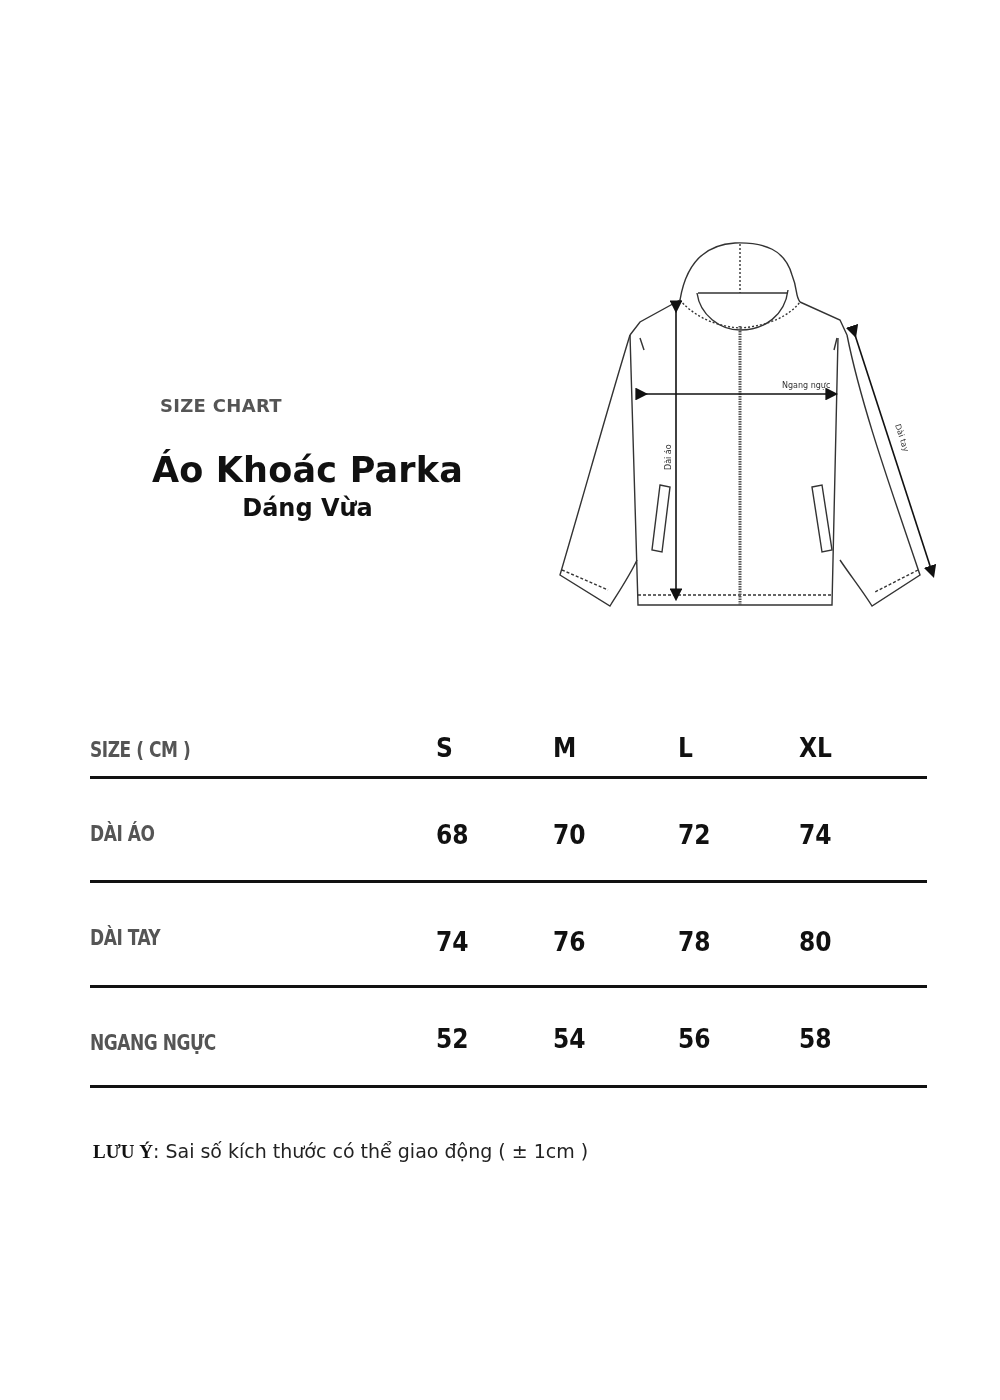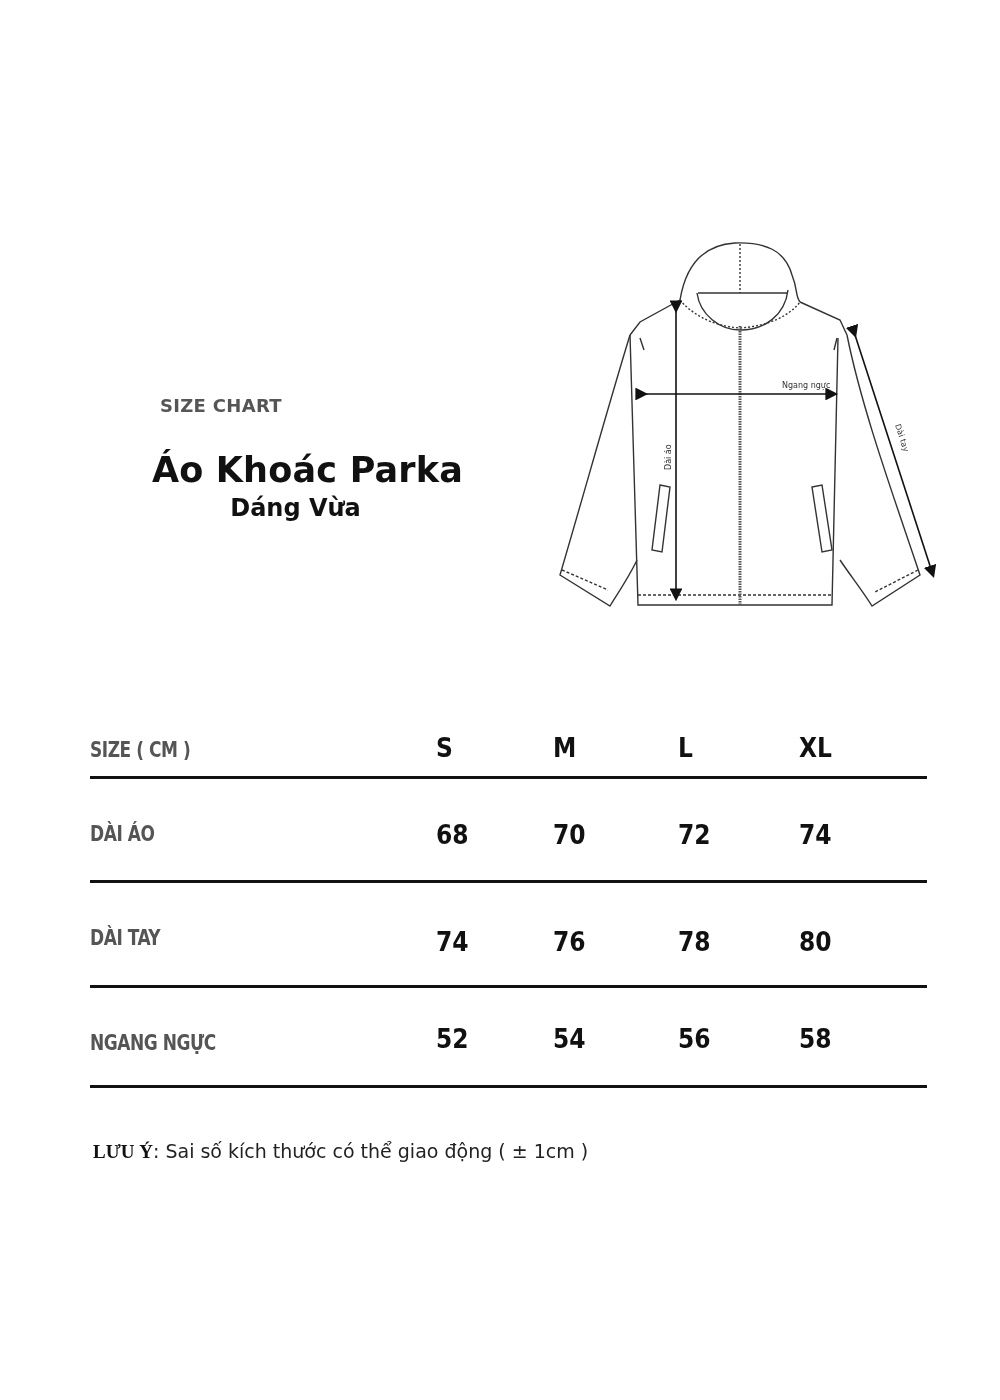--- a/index.html
+++ b/index.html
@@ -2,21 +2,21 @@
 <html><head>
 <meta charset="utf-8">
 <style>
   html, body { margin:0; padding:0; background:#ffffff; }
   body { width:1000px; height:1400px; position:relative; overflow:hidden;
          font-family:"DejaVu Sans", "Liberation Sans", sans-serif; color:#111; }
   .eyebrow { position:absolute; left:160px; width:295px; top:395px; text-align:left;
              font-size:18px; font-weight:bold; color:#555; letter-spacing:0.3px; }
   .title { position:absolute; left:120px; width:375px; top:438px; text-align:center;
            font-size:35px; font-weight:bold; color:#111; letter-spacing:0.2px;margin-top:12px; }
-  .subtitle { position:absolute; left:148px; width:295px; top:494px; text-align:center;
+  .subtitle { position:absolute; left:160px; width:295px; top:494px; text-align:center;
               font-size:24px; font-weight:bold; color:#111; }
   .diagram { position:absolute; left:550px; top:230px; width:400px; height:390px; }
   .diagram svg { width:400px; height:390px; display:block; }
   .rlabel { position:absolute; left:0; font-size:21px; font-weight:bold; color:#555;
             font-family:"DejaVu Sans Condensed","DejaVu Sans",sans-serif; letter-spacing:-0.5px; transform:scaleX(0.9); transform-origin:left; }
   .cell { position:absolute; font-size:26px; font-weight:bold; color:#111;
           transform:scaleX(0.9); transform-origin:left; }
   .rule { position:absolute; left:90px; width:837px; height:3px; background:#111; }
 
   .note { position:absolute; left:93px; top:1140px; font-size:19px; color:#222; }

